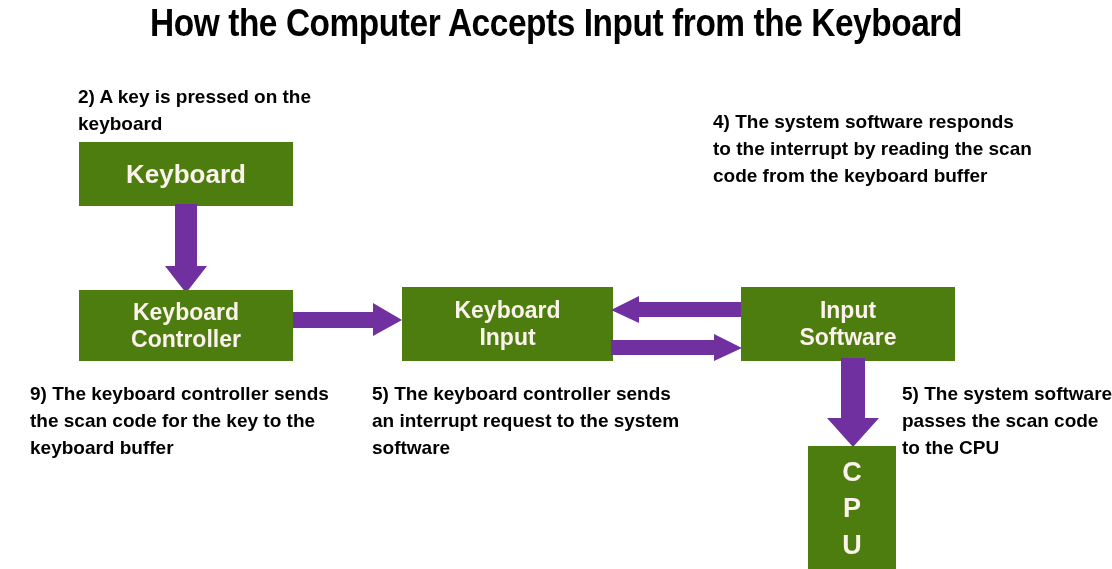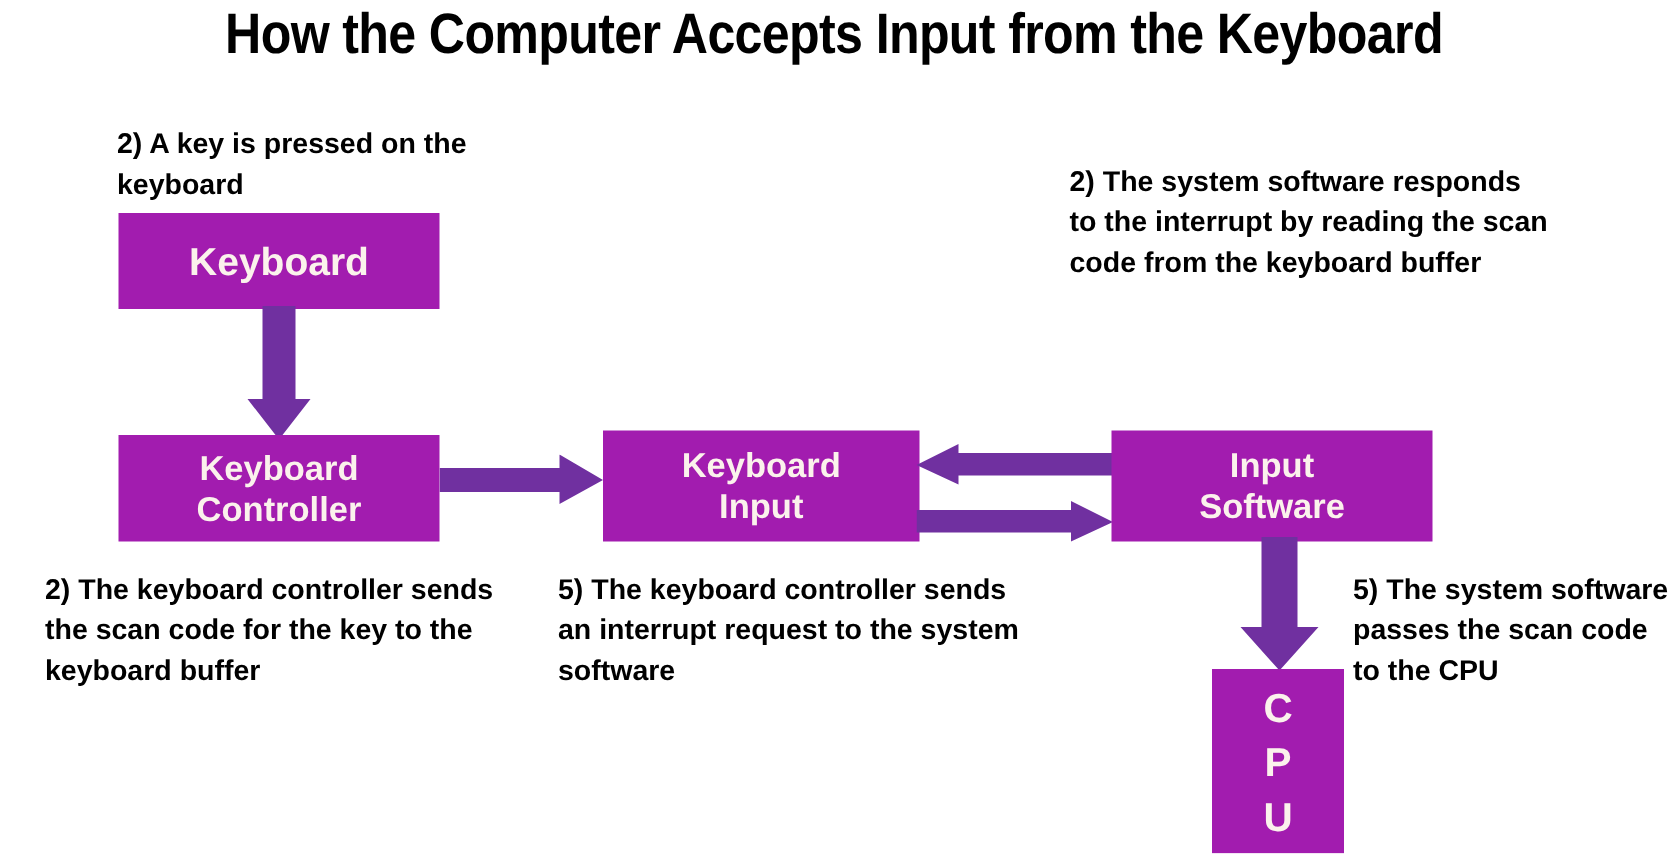--- a/index.html
+++ b/index.html
@@ -31,21 +31,21 @@
     letter-spacing: -0.5px;
     color: #000000;
     transform: scaleX(0.88);
     transform-origin: 50% 0;
     white-space: nowrap;
   }
 
   
   .box {
     position: absolute;
-    background: #a21caf;
+    background: #4d7c0f;
     color: #FBF2EC;
     font-family: "Liberation Sans", sans-serif;
     font-size: 23px;
     font-weight: bold;
     display: flex;
     align-items: center;
     justify-content: center;
     text-align: center;
     line-height: 1.17;
     box-sizing: border-box;
@@ -139,23 +139,23 @@
     </svg>
   </div>
 
   <div class="box" id="box-system">
     <div>
       <span class="lbl">Input</span>
       <span class="lbl">Software</span>
     </div>
   </div>
 
-  <div class="caption" id="cap-4">2) The system software responds to the interrupt by reading the scan code from the keyboard buffer</div>
+  <div class="caption" id="cap-4">4) The system software responds to the interrupt by reading the scan code from the keyboard buffer</div>
 
-  <div class="caption" id="cap-2">2) The keyboard controller sends the scan code for the key to the keyboard buffer</div>
+  <div class="caption" id="cap-2">9) The keyboard controller sends the scan code for the key to the keyboard buffer</div>
 
   <div class="caption" id="cap-3">5) The keyboard controller sends an interrupt request to the system software</div>
 
   <div class="arrow" id="arrow-sys-to-cpu">
     <svg width="54" height="90" viewBox="0 0 54 90" xmlns="http://www.w3.org/2000/svg">
       <polygon points="15,0 39,0 39,60 53,60 27,89 1,60 15,60" fill="#7030A0"></polygon>
     </svg>
   </div>
 
   <div class="box" id="box-cpu">

